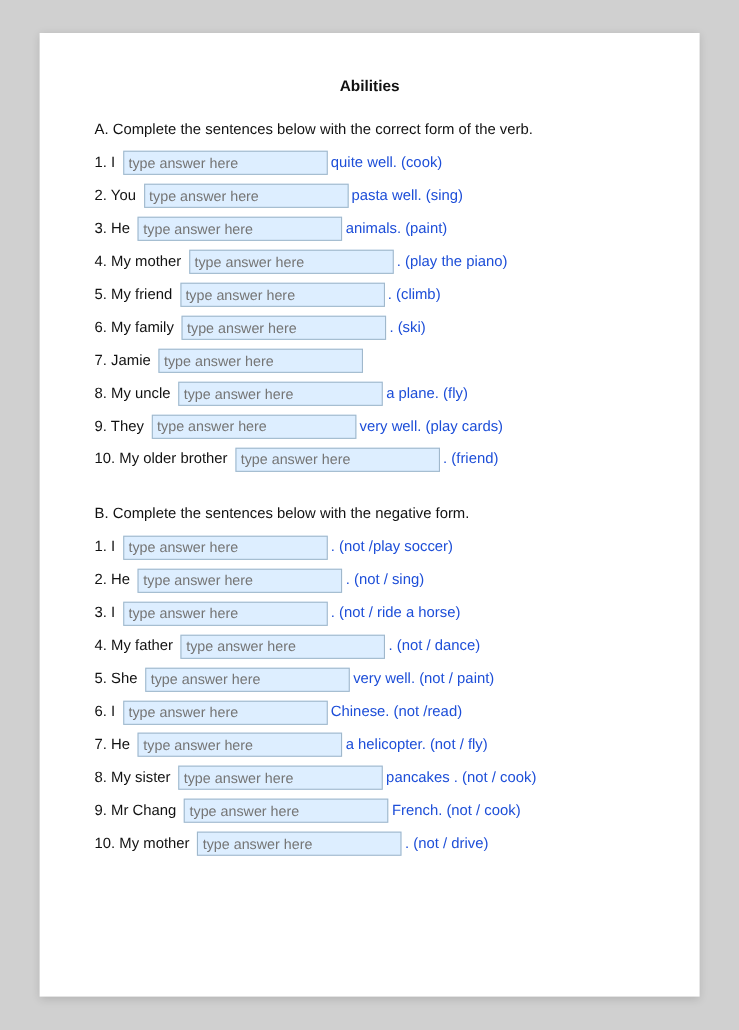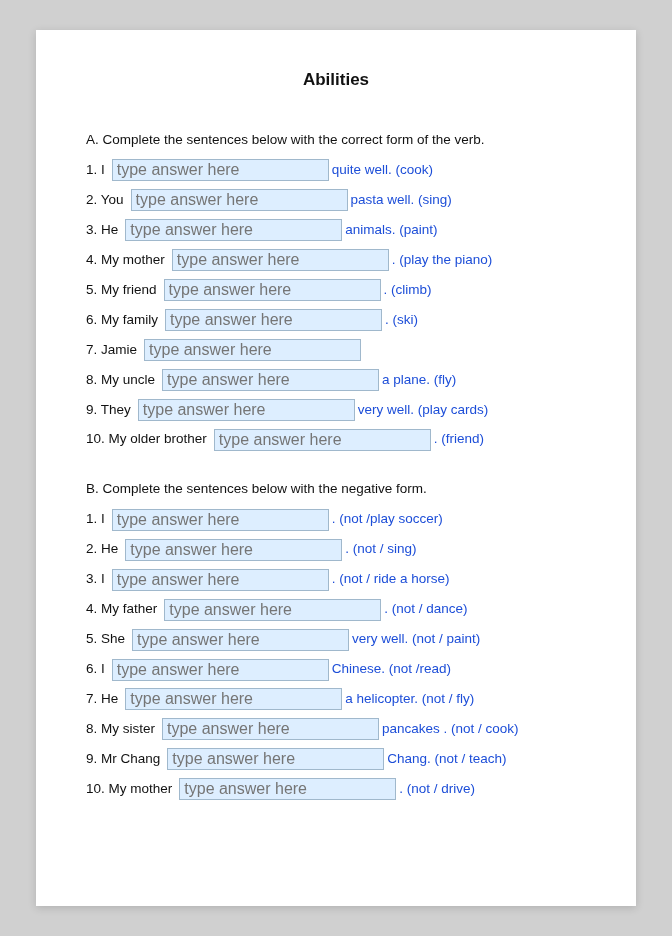--- a/index.html
+++ b/index.html
@@ -15,23 +15,23 @@
     }
     .page {
       background: #fff;
       width: 600px;
       min-height: 876px;
       padding: 40px 50px;
       box-shadow: 0 2px 8px rgba(0,0,0,0.15);
     }
     h1 {
       text-align: center;
-      font-size: 17px;
+      font-size: 14px;
       font-weight: bold;
-      margin-bottom: 42px;
+      margin-bottom: 24px;
       color: #111;
     }
     .section-title {
       font-size: 13.5px;
       font-weight: normal;
       margin-bottom: 12px;
       color: #111;
     }
     .sentence-list {
       list-style: none;
@@ -50,21 +50,21 @@
       margin-right: 4px;
       white-space: nowrap;
     }
     .answer-input {
       display: inline-block;
       border: 1px solid #a0b8cc;
       background: #ddeeff;
       padding: 1px 4px;
       min-width: 170px;
       height: 22px;
-      font-size: 16px;
+      font-size: 13px;
       color: #555;
       margin: 0 3px;
       vertical-align: middle;
       outline: none;
     }
     .section-gap {
       margin-top: 20px;
     }
     .hint {
       color: #1d4ed8;
@@ -171,21 +171,21 @@
           <span class="hint">a helicopter.  (not / fly)</span>
         </li>
         <li>
           <span class="num">8. My sister</span> 
           <input type="text" class="answer-input" placeholder="type answer here" style=""> 
           <span class="hint">pancakes .  (not / cook)</span>
         </li>
         <li>
           <span class="num">9. Mr Chang</span> 
           <input type="text" class="answer-input" placeholder="type answer here" style=""> 
-          <span class="hint">Chang. (not / teach)</span>
+          <span class="hint">French. (not / cook)</span>
         </li>
         <li>
           <span class="num">10. My mother</span> 
           <input type="text" class="answer-input" placeholder="type answer here" style=""> 
           <span class="hint">. (not / drive)</span>
         </li>
       </ul>
   </div>
 </div>
 

